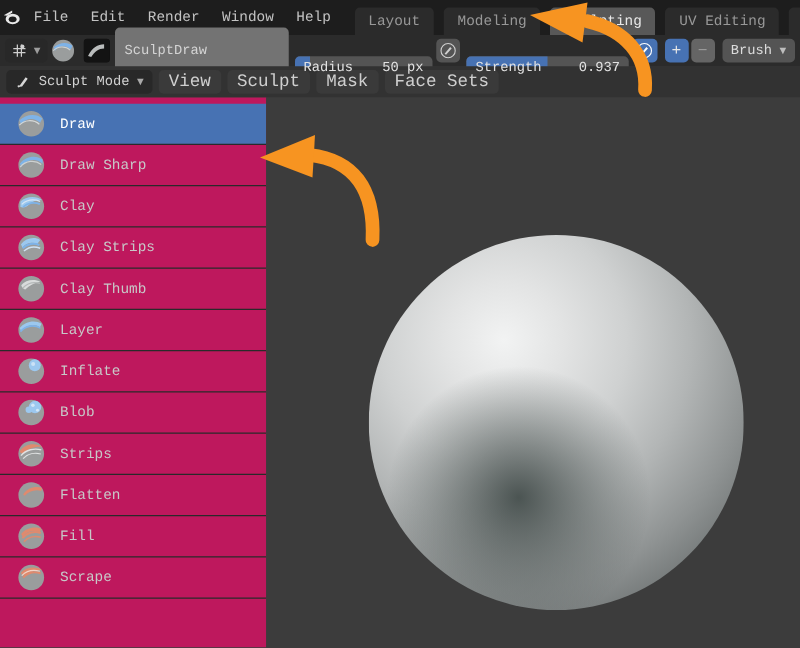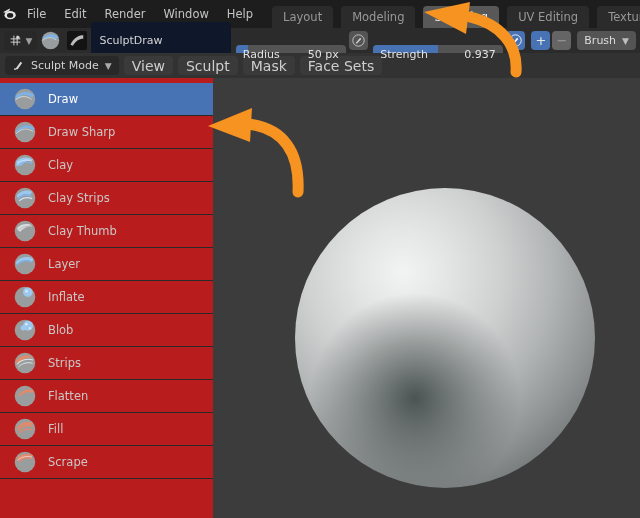--- a/index.html
+++ b/index.html
@@ -2,21 +2,21 @@
 <html><head>
 <meta charset="utf-8">
 <style>
   * { box-sizing: border-box; margin: 0; padding: 0; }
   html, body {
     width: 640px; height: 518px;
     background: #3c3c3c;
     font-family: "DejaVu Sans", sans-serif;
     overflow: hidden;
   }
-  #app { position: relative; width: 640px; height: 518px; }
+  #app { position: relative; width: 640px; height: 518px; font-family: Liberation Mono, monospace; }
 
   
   .menubar {
     position: absolute; left: 0; top: 0; width: 640px; height: 28px;
     background: #1d1d1d; display: flex; align-items: center;
   }
   .blender-logo { width: 26px; height: 28px; display: flex; align-items: center; justify-content: center; }
   .menu-item {
     color: #c3c3c3; font-size: 11.5px; padding: 0 9px; height: 28px;
     display: flex; align-items: center; white-space: nowrap;
@@ -40,21 +40,21 @@
     display: flex; align-items: center; padding: 0 5px; color: #c3c3c3;
     font-size: 11px; white-space: nowrap;
   }
   .editor-type { width: 34px; justify-content: space-between; background: #282828; }
   .brush-sphere { width: 26px; height: 21px; display: flex; align-items: center; justify-content: center; }
   .brush-thumb {
     width: 21px; height: 19px; border-radius: 3px; overflow: hidden;
     background: #111; display: flex; align-items: center; justify-content: center; margin-left: 4px;
   }
   .namefield {
-    height: 37px; background: #0f172a; border-radius: 4px; color: #d4d4d4;
+    height: 37px; background: #737373; border-radius: 4px; color: #d4d4d4;
     font-size: 11px; display: flex; align-items: center; padding: 0 8px;
     width: 142px; margin-left: 4px;
   }
   .slider {
     height: 19px; border-radius: 4px; margin-left: 5px;
     position: relative; overflow: hidden; background: #545454;
     display: flex; align-items: center; justify-content: space-between;
     padding: 0 7px; color: #e2e2e2; font-size: 11px; margin-top: 28px;
   }
   .slider .fill { position: absolute; left: 0; top: 0; bottom: 0; background: #4772b3; }
@@ -85,21 +85,21 @@
     font-size: 11px; display: flex; align-items: center; gap: 6px; padding: 0 7px;
   }
   .menu-btn {
     height: 19px; background: #3a3a3a; border-radius: 4px; color: #cfcfcf;
     font-size: 14px; display: flex; align-items: center; padding: 0 8px;
   }
 
   
   .toollist {
     position: absolute; left: 0; top: 78px; width: 213px; height: 440px;
-    background: #b91c1c; padding-top: 5px; overflow: hidden;
+    background: #be185d; padding-top: 5px; overflow: hidden;
   }
   .tool-row {
     height: 33px; display: flex; align-items: center; gap: 10px;
     padding-left: 12px; position: relative; color: #c8c8c8; font-size: 11.5px;
     border-bottom: 1px solid #2a2a2a;
   }
   .tool-row.active { background: #4772b3; color: #ffffff; }
   .tool-icon { width: 26px; height: 26px; flex: 0 0 26px; }
 
   

